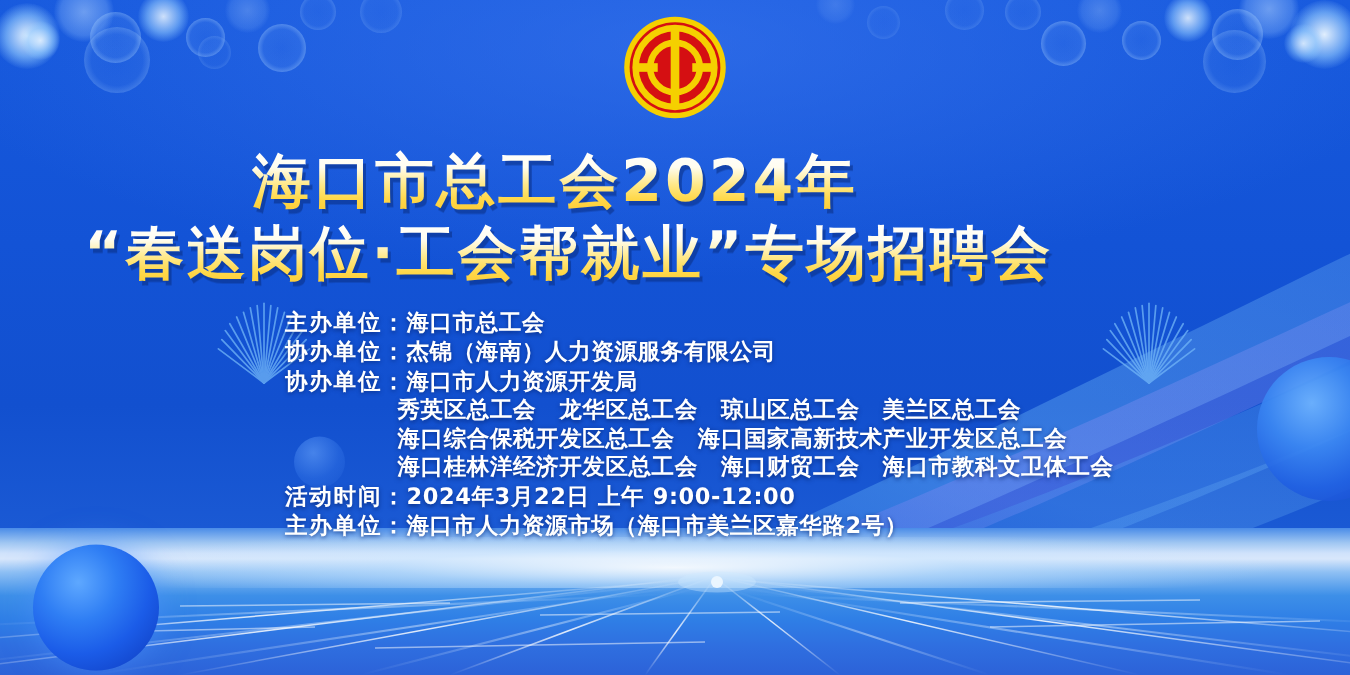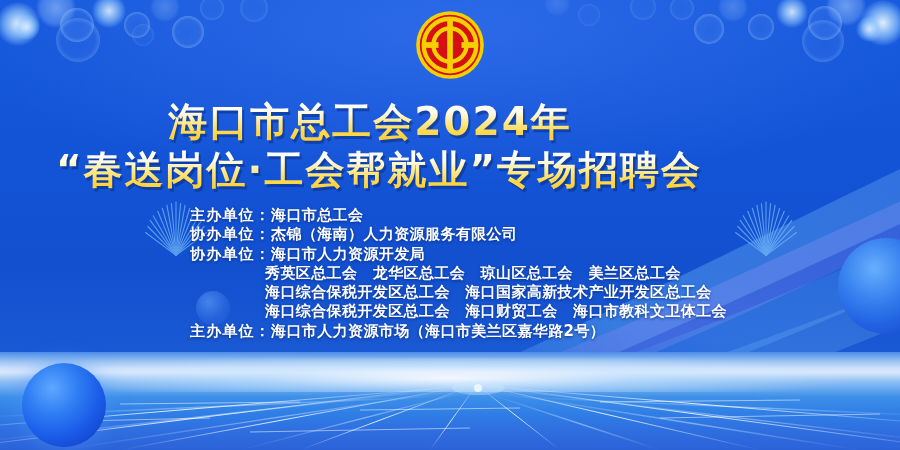--- a/index.html
+++ b/index.html
@@ -298,19 +298,22 @@
       <span class="lbl">主办单位：</span><span>海口市总工会</span>
     </div>
     <div class="row">
       <span class="lbl">协办单位：</span><span>杰锦（海南）人力资源服务有限公司</span>
     </div>
     <div class="row">
       <span class="lbl">协办单位：</span><span>海口市人力资源开发局</span>
     </div>
     <div class="row indent">秀英区总工会　龙华区总工会　琼山区总工会　美兰区总工会</div>
     <div class="row indent">海口综合保税开发区总工会　海口国家高新技术产业开发区总工会</div>
-    <div class="row indent">海口综合保税开发区总工会　海口财贸工会　海口市教科文卫体工会</div>
+    <div class="row indent">海口桂林洋经济开发区总工会　海口财贸工会　海口市教科文卫体工会</div>
+    <div class="row">
+      <span class="lbl">活动时间：</span><span>2024年3月22日 上午 9:00-12:00</span>
+    </div>
     <div class="row">
       <span class="lbl">主办单位：</span><span>海口市人力资源市场（海口市美兰区嘉华路2号）</span>
     </div>
   </div>
 
 </div>
 
 </body></html>

